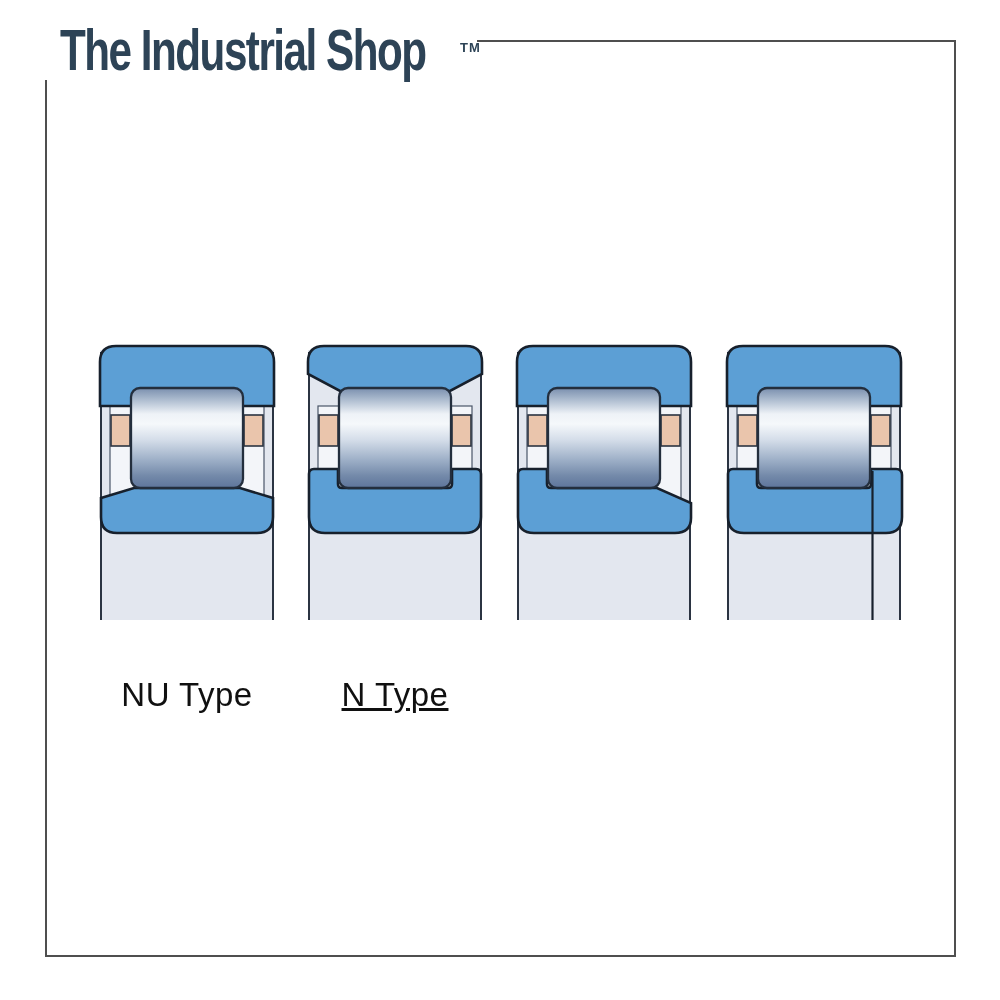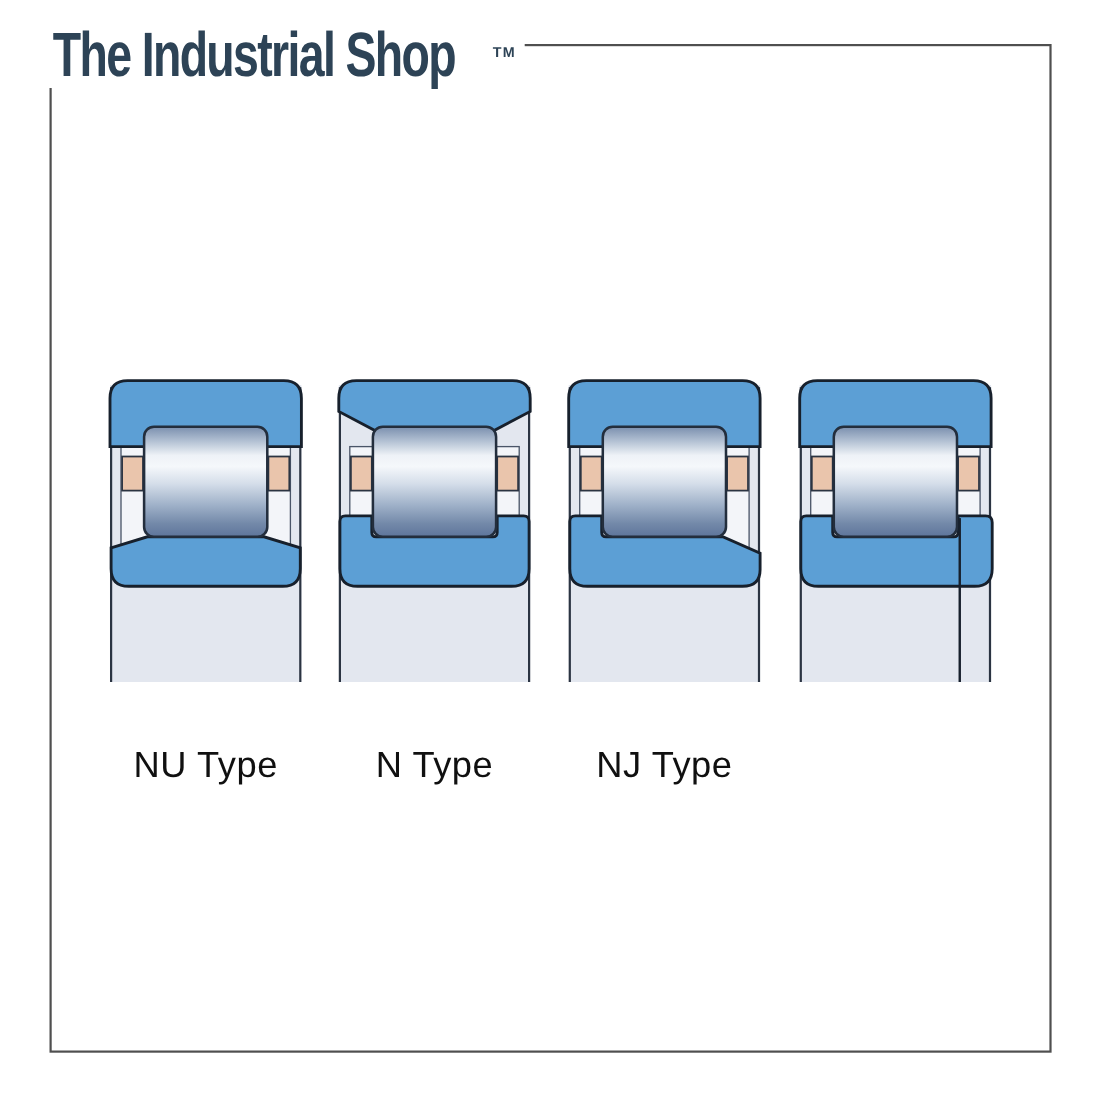--- a/index.html
+++ b/index.html
@@ -25,21 +25,21 @@
   .logo-mask {
     position: absolute;
     left: 43px; top: 36px;
     width: 434px; height: 44px;
     background: #ffffff;
     z-index: 2;
   }
 
   .logo {
     position: absolute;
-    left: 48px; top: 22px;
+    left: 60px; top: 22px;
     z-index: 3;
     white-space: nowrap;
   }
   .logo .logo-text {
     display: inline-block;
     font-size: 57px;
     font-weight: bold;
     letter-spacing: -2px;
     color: var(--brand-navy, #2d4356);
     transform: scaleX(0.74);
@@ -73,21 +73,21 @@
     position: absolute;
     top: 0;
     width: 220px;
     text-align: center;
     font-size: 33px;
     font-weight: 400;
     letter-spacing: 0.5px;
     color: var(--label-black, #101010);
   }
   .type-label.pos-0 { left:  77px; }
-  .type-label.pos-1 { left: 285px; }
+  .type-label.pos-1 { left: 285px; text-decoration: underline; }
   .type-label.pos-2 { left: 494px; }
   .type-label.pos-3 { left: 704px; }
 </style>
 </head>
 <body>
 
 <div class="canvas">
 
   <div class="frame"></div>
   <div class="logo-mask"></div>
@@ -153,16 +153,15 @@
       <path d="M -86 474 Q -86 469 -81 469 L -57 469 L -57 484 Q -57 488 -53 488 L 53 488 Q 57 488 57 484 L 57 469 L 82 469 Q 88 469 88 475 L 88 517 Q 88 533 72 533 L -70 533 Q -86 533 -86 517 Z" fill="var(--ring-blue,#5c9fd5)" stroke="var(--outline-dark,#17202c)" stroke-width="2.6"></path>
       <path d="M -87 406 L -87 362 Q -87 346 -71 346 L 71 346 Q 87 346 87 362 L 87 406 Z" fill="var(--ring-blue,#5c9fd5)" stroke="var(--outline-dark,#17202c)" stroke-width="2.6"></path>
       <rect x="-56" y="388" width="112" height="100" rx="9" fill="url(#rollerGrad)" stroke="#232e3d" stroke-width="2.3"></rect>
       <path d="M 58.5 471 V 620" stroke="var(--outline-dark,#17202c)" stroke-width="2.2" fill="none"></path>
     </g>
   </svg>
 
   <div class="labels">
     <div class="type-label pos-0">NU Type</div>
     <div class="type-label pos-1">N Type</div>
-    <div class="type-label pos-2">NJ Type</div>
   </div>
 
 </div>
 
 </body></html>

